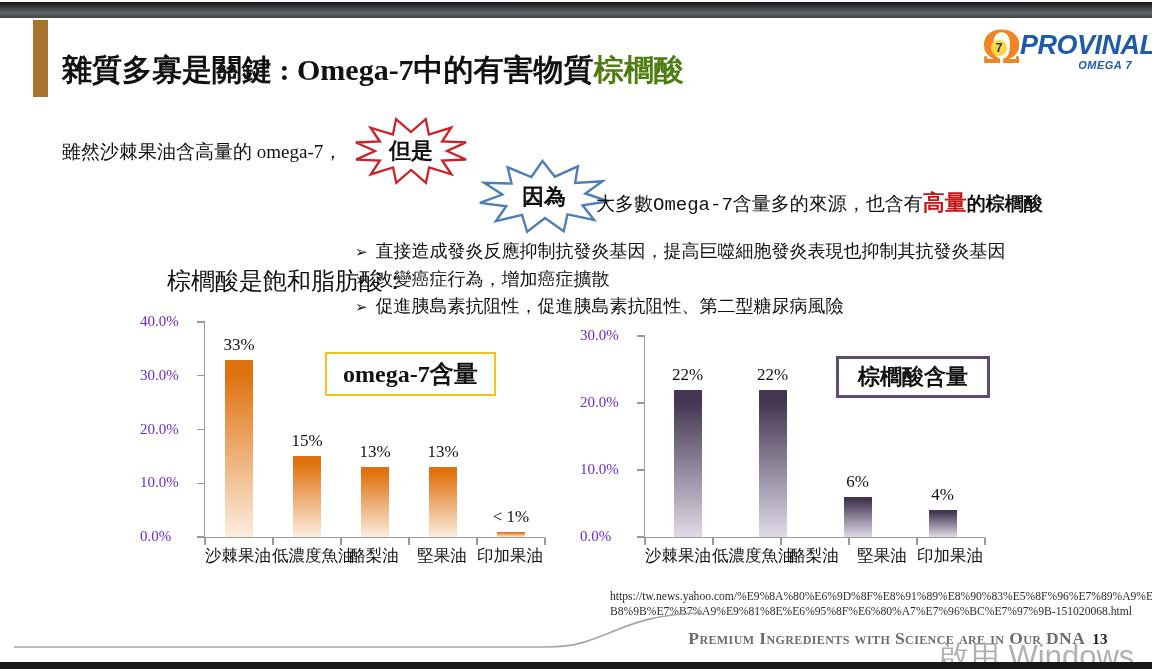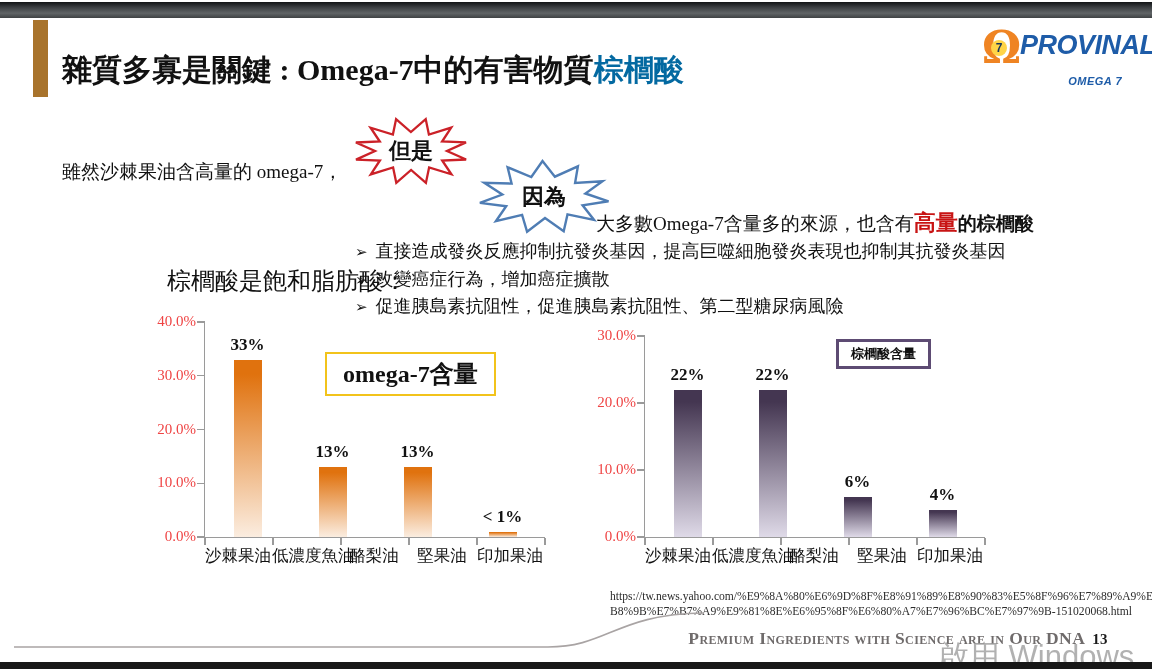--- a/index.html
+++ b/index.html
@@ -5,37 +5,37 @@
   html,body{margin:0;padding:0;background:#fff;}
   .slide{position:relative;width:1152px;height:669px;background:#fff;overflow:hidden;
          font-family:"Liberation Serif","DejaVu Serif",serif;color:#111;}
   
   .top-bar{position:absolute;left:0;top:2px;width:100%;height:16px;
            background:linear-gradient(180deg,#121416 0%,#3e4144 35%,#606466 70%,#3f4244 100%);}
   
   .accent-bar{position:absolute;left:33px;top:20px;width:15px;height:77px;background:#A8732C;}
   
   .title{position:absolute;left:62px;top:50px;margin:0;font-size:30px;font-weight:bold;white-space:nowrap;}
-  .red{color:#0369a1;}
+  .red{color:#4d7c0f;}
   
   .logo{position:absolute;left:982px;top:26px;width:170px;height:50px;}
   .logo .omega-wrap{position:absolute;left:0;top:0;width:36px;height:46px;}
   .logo .omega{font-size:44px;line-height:44px;font-weight:bold;color:#EF8423;font-family:"DejaVu Serif",serif;}
   .logo .badge{position:absolute;left:9px;top:14px;width:16px;height:16px;border-radius:50%;
                background:#FFD447;color:#17365D;font-size:12px;font-weight:bold;line-height:16px;
                text-align:center;font-family:"Liberation Sans",sans-serif;}
   .logo .brand{position:absolute;left:38px;top:4px;font-size:27px;font-weight:bold;font-style:italic;
                color:#1E5CA8;font-family:"Liberation Sans",sans-serif;letter-spacing:-.5px;white-space:nowrap;}
-  .logo .sub{position:absolute;left:28px;top:33px;width:112px;text-align:right;font-size:11px;
-             font-weight:bold;font-style:italic;color:#1E5CA8;font-family:"Liberation Sans",sans-serif;letter-spacing:.5px;margin-top:16px;}
-  
-  .t19{font-size:19px;white-space:nowrap;margin-top:20px;}
+  .logo .sub{position:absolute;left:38px;top:33px;width:112px;text-align:right;font-size:11px;
+             font-weight:bold;font-style:italic;color:#1E5CA8;font-family:"Liberation Sans",sans-serif;letter-spacing:.5px;}
+  
+  .t19{font-size:19px;white-space:nowrap;}
   .line1a{position:absolute;left:62px;top:139px;}
   .line1b{position:absolute;left:487px;top:139px;}
-  .line2{position:absolute;left:596px;top:188px;}
+  .line2{position:absolute;left:596px;top:188px;font-family:Liberation Mono, monospace;}
   .line2 .hl{font-size:22px;font-weight:bold;color:#C81414;}
   .line2 .bold{font-weight:bold;}
   
   .burst{position:absolute;display:grid;place-items:center;}
   .burst svg{position:absolute;inset:0;overflow:visible;}
   .burst .burst-text{position:relative;font-weight:bold;font-size:22px;z-index:2;}
   .burst-red{left:352px;top:116px;width:118px;height:70px;}
   .burst-blue{left:477px;top:159px;width:134px;height:76px;}
   
   .sat-label{position:absolute;left:167px;top:265px;font-size:24px;white-space:nowrap;}
@@ -45,34 +45,34 @@
   
   .chart{position:absolute;width:420px;}
   .chart-left{left:140px;top:322px;}
   .chart-right{left:580px;top:336px;}
   .plot{position:absolute;left:64px;top:0;width:340px;
         border-left:1.4px solid #9a9a9a;border-bottom:1.4px solid #9a9a9a;}
   .chart-left .plot{height:215px;}
   .chart-right .plot{height:201px;}
   .bars{position:absolute;inset:0;display:flex;justify-content:space-around;align-items:flex-end;}
   .bar-col{display:flex;flex-direction:column;align-items:center;width:68px;}
-  .bar-value{font-size:17px;margin-bottom:5px;white-space:nowrap;font-weight:bold;}
+  .bar-value{font-size:17px;margin-bottom:5px;white-space:nowrap;}
   .bar{width:28px;}
   .yticks{position:absolute;left:0;top:0;width:56px;height:100%;}
-  .ytick-label{position:absolute;right:0;width:56px;text-align:right;font-size:15px;color:#ef4444;}
+  .ytick-label{position:absolute;right:0;width:56px;text-align:left;font-size:15px;color:#6d28d9;}
   .ytick-mark{position:absolute;left:-8px;width:8px;height:1.4px;background:#9a9a9a;}
   .xtick-mark{position:absolute;bottom:-8px;width:1.4px;height:7px;background:#9a9a9a;}
   .cats{position:absolute;left:64px;display:flex;justify-content:space-between;width:340px;}
   .chart-left .cats{top:223px;}
   .chart-right .cats{top:209px;}
   .cat{width:68px;text-align:center;font-size:16.5px;white-space:nowrap;}
   
   .legend{position:absolute;background:#fff;border:2.5px solid;font-weight:bold;z-index:3;white-space:nowrap;}
   .legend-left{left:325px;top:352px;padding:4px 16px;font-size:24px;}
-  .legend-right{left:836px;top:339px;padding:3px 12px;font-size:13px;border-width:3px;}
+  .legend-right{left:836px;top:356px;padding:3px 19px;font-size:22px;border-width:3px;}
   
   .source{position:absolute;left:610px;top:589px;width:545px;font-size:11.6px;line-height:1.3;color:#2b2b2b;}
   
   .swoosh{position:absolute;left:0;top:598px;}
   .footer{position:absolute;top:628px;right:44px;font-size:17.5px;color:#6F6B6B;font-weight:600;
           font-variant:small-caps;letter-spacing:.4px;white-space:nowrap;}
   .footer .page{color:#1a1a1a;font-weight:bold;font-size:15px;font-variant:normal;margin-left:7px;}
   
   .watermark{position:absolute;left:938px;top:636px;font-size:31px;color:#9E9E9E;opacity:.8;
              font-family:"Liberation Sans",sans-serif;white-space:nowrap;}
@@ -129,20 +129,24 @@
         <div class="ytick-label" style="top: 44.75px;">30.0%</div>
         <div class="ytick-label" style="top: 98.5px;">20.0%</div>
         <div class="ytick-label" style="top: 152.25px;">10.0%</div>
         <div class="ytick-label" style="top: 206px;">0.0%</div>
       </div>
     <div class="plot">
       <div class="bars">
           <div class="bar-col">
             <div class="bar-value">33%</div>
             <div class="bar" style="height: 177.4px; background: linear-gradient(rgb(224, 114, 14) 0%, rgb(224, 114, 14) 8%, rgb(251, 237, 224) 100%);"></div>
+          </div>
+          <div class="bar-col">
+            <div class="bar-value">15%</div>
+            <div class="bar" style="height: 80.6px; background: linear-gradient(rgb(224, 114, 14) 0%, rgb(224, 114, 14) 8%, rgb(251, 237, 224) 100%);"></div>
           </div>
           <div class="bar-col">
             <div class="bar-value">13%</div>
             <div class="bar" style="height: 69.9px; background: linear-gradient(rgb(224, 114, 14) 0%, rgb(224, 114, 14) 8%, rgb(251, 237, 224) 100%);"></div>
           </div>
           <div class="bar-col">
             <div class="bar-value">13%</div>
             <div class="bar" style="height: 69.9px; background: linear-gradient(rgb(224, 114, 14) 0%, rgb(224, 114, 14) 8%, rgb(251, 237, 224) 100%);"></div>
           </div>
           <div class="bar-col">

